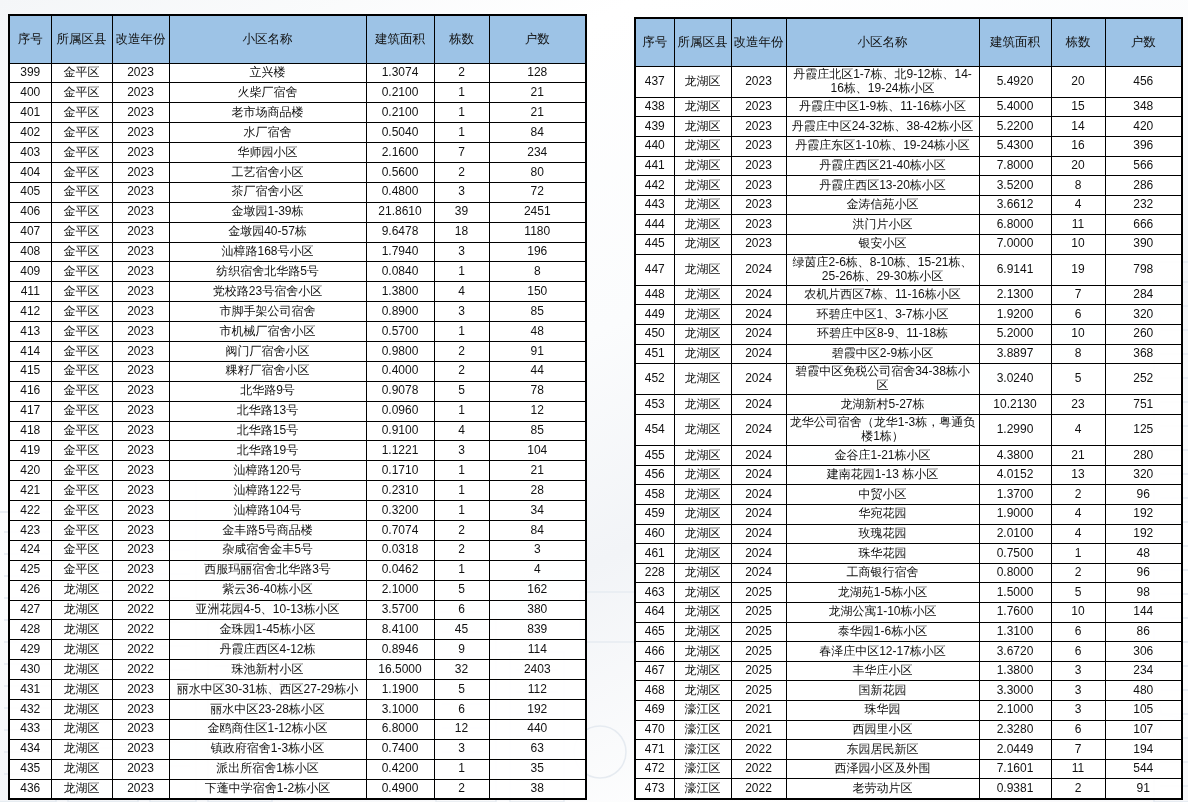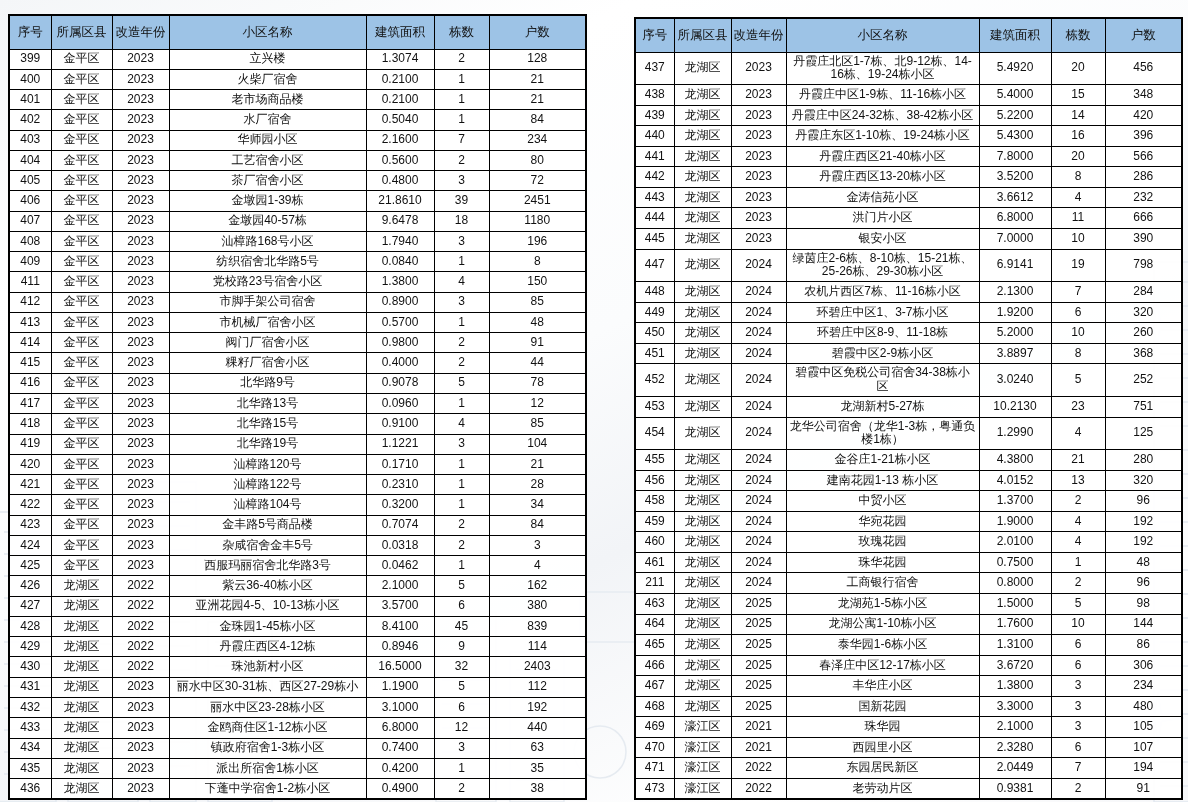--- a/index.html
+++ b/index.html
@@ -24,21 +24,21 @@
     border: 1px solid #000;
     text-align: center;
     vertical-align: middle;
     padding: 0 2px;
     overflow: hidden;
   }
   table.datatable th {
     background: #9DC3E6;
     font-weight: normal;
     font-size: 12.5px;
-    height: 34px;
+    height: 48px;
   }
   table.datatable td {
     background: rgba(255,255,255,0.93);
     font-size: 12px;
     line-height: 1.15;
     height: 18px;
     white-space: nowrap;
   }
   table.datatable td.col-name { white-space: normal; padding: 0 3px; }
   #table-left  { left: 8px;   top: 14px; width: 577px; height: 786px; }
@@ -675,21 +675,21 @@
       <tr>
         <td class="col-seq">461</td>
         <td class="col-district">龙湖区</td>
         <td class="col-year">2024</td>
         <td class="col-name">珠华花园</td>
         <td class="col-area">0.7500</td>
         <td class="col-buildings">1</td>
         <td class="col-households">48</td>
       </tr>
       <tr>
-        <td class="col-seq">211</td>
+        <td class="col-seq">228</td>
         <td class="col-district">龙湖区</td>
         <td class="col-year">2024</td>
         <td class="col-name">工商银行宿舍</td>
         <td class="col-area">0.8000</td>
         <td class="col-buildings">2</td>
         <td class="col-households">96</td>
       </tr>
       <tr>
         <td class="col-seq">463</td>
         <td class="col-district">龙湖区</td>
@@ -765,20 +765,29 @@
       <tr>
         <td class="col-seq">471</td>
         <td class="col-district">濠江区</td>
         <td class="col-year">2022</td>
         <td class="col-name">东园居民新区</td>
         <td class="col-area">2.0449</td>
         <td class="col-buildings">7</td>
         <td class="col-households">194</td>
       </tr>
       <tr>
+        <td class="col-seq">472</td>
+        <td class="col-district">濠江区</td>
+        <td class="col-year">2022</td>
+        <td class="col-name">西泽园小区及外围</td>
+        <td class="col-area">7.1601</td>
+        <td class="col-buildings">11</td>
+        <td class="col-households">544</td>
+      </tr>
+      <tr>
         <td class="col-seq">473</td>
         <td class="col-district">濠江区</td>
         <td class="col-year">2022</td>
         <td class="col-name">老劳动片区</td>
         <td class="col-area">0.9381</td>
         <td class="col-buildings">2</td>
         <td class="col-households">91</td>
       </tr>
     </tbody>
 </table>

